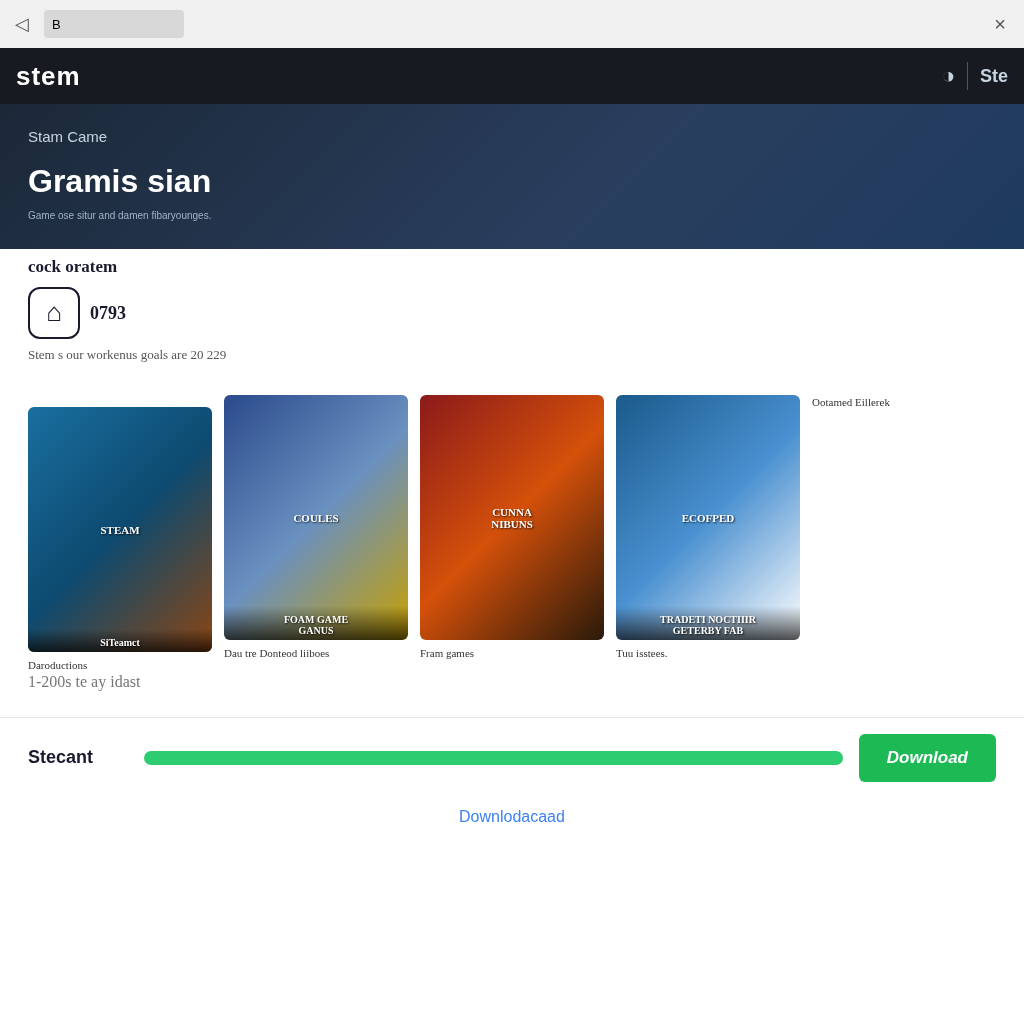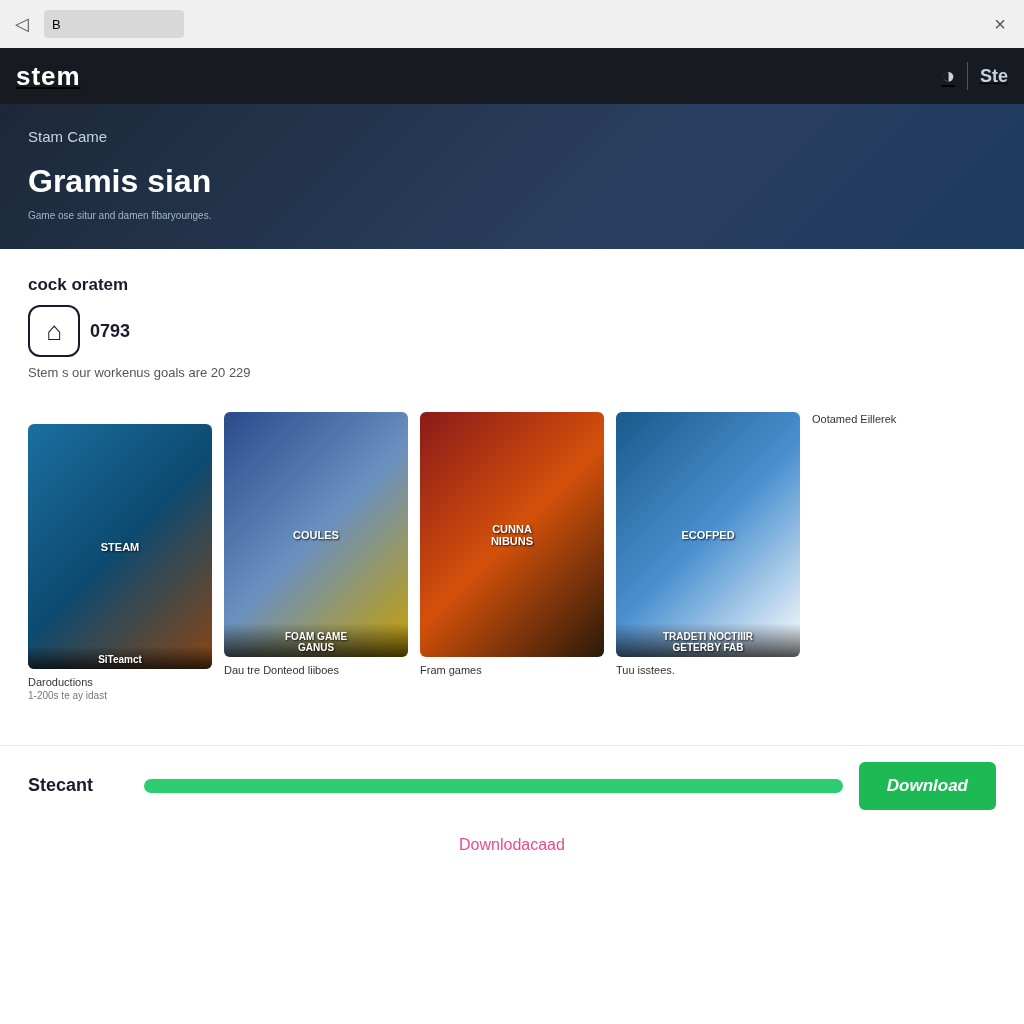--- a/index.html
+++ b/index.html
@@ -52,21 +52,20 @@
     }
 
     
     .steam-nav {
       background: #171a21;
       height: 56px;
       display: flex;
       align-items: center;
       padding: 2px 16px;
       gap: 16px;
-      text-decoration: underline;
     }
     .steam-logo {
       font-size: 26px;
       font-weight: bold;
       color: #ffffff;
       letter-spacing: 1px;
     }
     .steam-nav-right {
       margin-left: auto;
       display: flex;
@@ -114,21 +113,22 @@
       color: #ffffff;
       margin-bottom: 10px;
     }
     .hero-subtitle {
       font-size: 10px;
       color: #a0b4c8;
     }
 
     
     .content-section {
-      padding: 26px 28px;
+      padding: 8px 28px;
+      font-family: Liberation Serif, serif;
     }
 
     
     .store-label {
       font-size: 17px;
       font-weight: bold;
       color: #1a1a2e;
       margin-bottom: 10px;
     }
 
@@ -210,21 +210,21 @@
       font-weight: bold;
       color: white;
       text-align: center;
     }
     .game-label {
       font-size: 11px;
       color: #333;
       line-height: 1.3;
     }
     .game-sublabel {
-      font-size: 10px;
+      font-size: 16px;
       color: #777;
     }
 
     
     .download-section {
       padding: 16px 28px;
       display: flex;
       align-items: center;
       gap: 16px;
       border-top: 1px solid #e8e8e8;
@@ -252,21 +252,21 @@
       font-weight: bold;
       cursor: pointer;
       white-space: nowrap;
       font-style: italic;
     }
 
     
     .download-status {
       text-align: center;
       font-size: 16px;
-      color: #ec4899;
+      color: #3b82f6;
       padding: 10px 12px 18px;
     }
 
     
     .game-color-1 { background: linear-gradient(135deg, #1a6fa0 0%, #0d4a70 50%, #8b4513 100%); margin-top: 12px; }
     .game-color-2 { background: linear-gradient(135deg, #8b1a1a 0%, #d4500a 50%, #2a1a0a 100%); }
     .game-color-3 { background: linear-gradient(135deg, #2a4a8b 0%, #6a90c0 50%, #c8a000 100%); }
     .game-color-4 { background: linear-gradient(135deg, #1a5a8b 0%, #4a90d0 50%, #ffffff 100%); }
     .game-color-5 { background: linear-gradient(135deg, #1a3a6b 0%, #4a70b0 50%, #d4a000 100%); }
     .game-color-6 { background: linear-gradient(135deg, #1a0a3a 0%, #4a0a8a 50%, #8a20d0 100%); }

